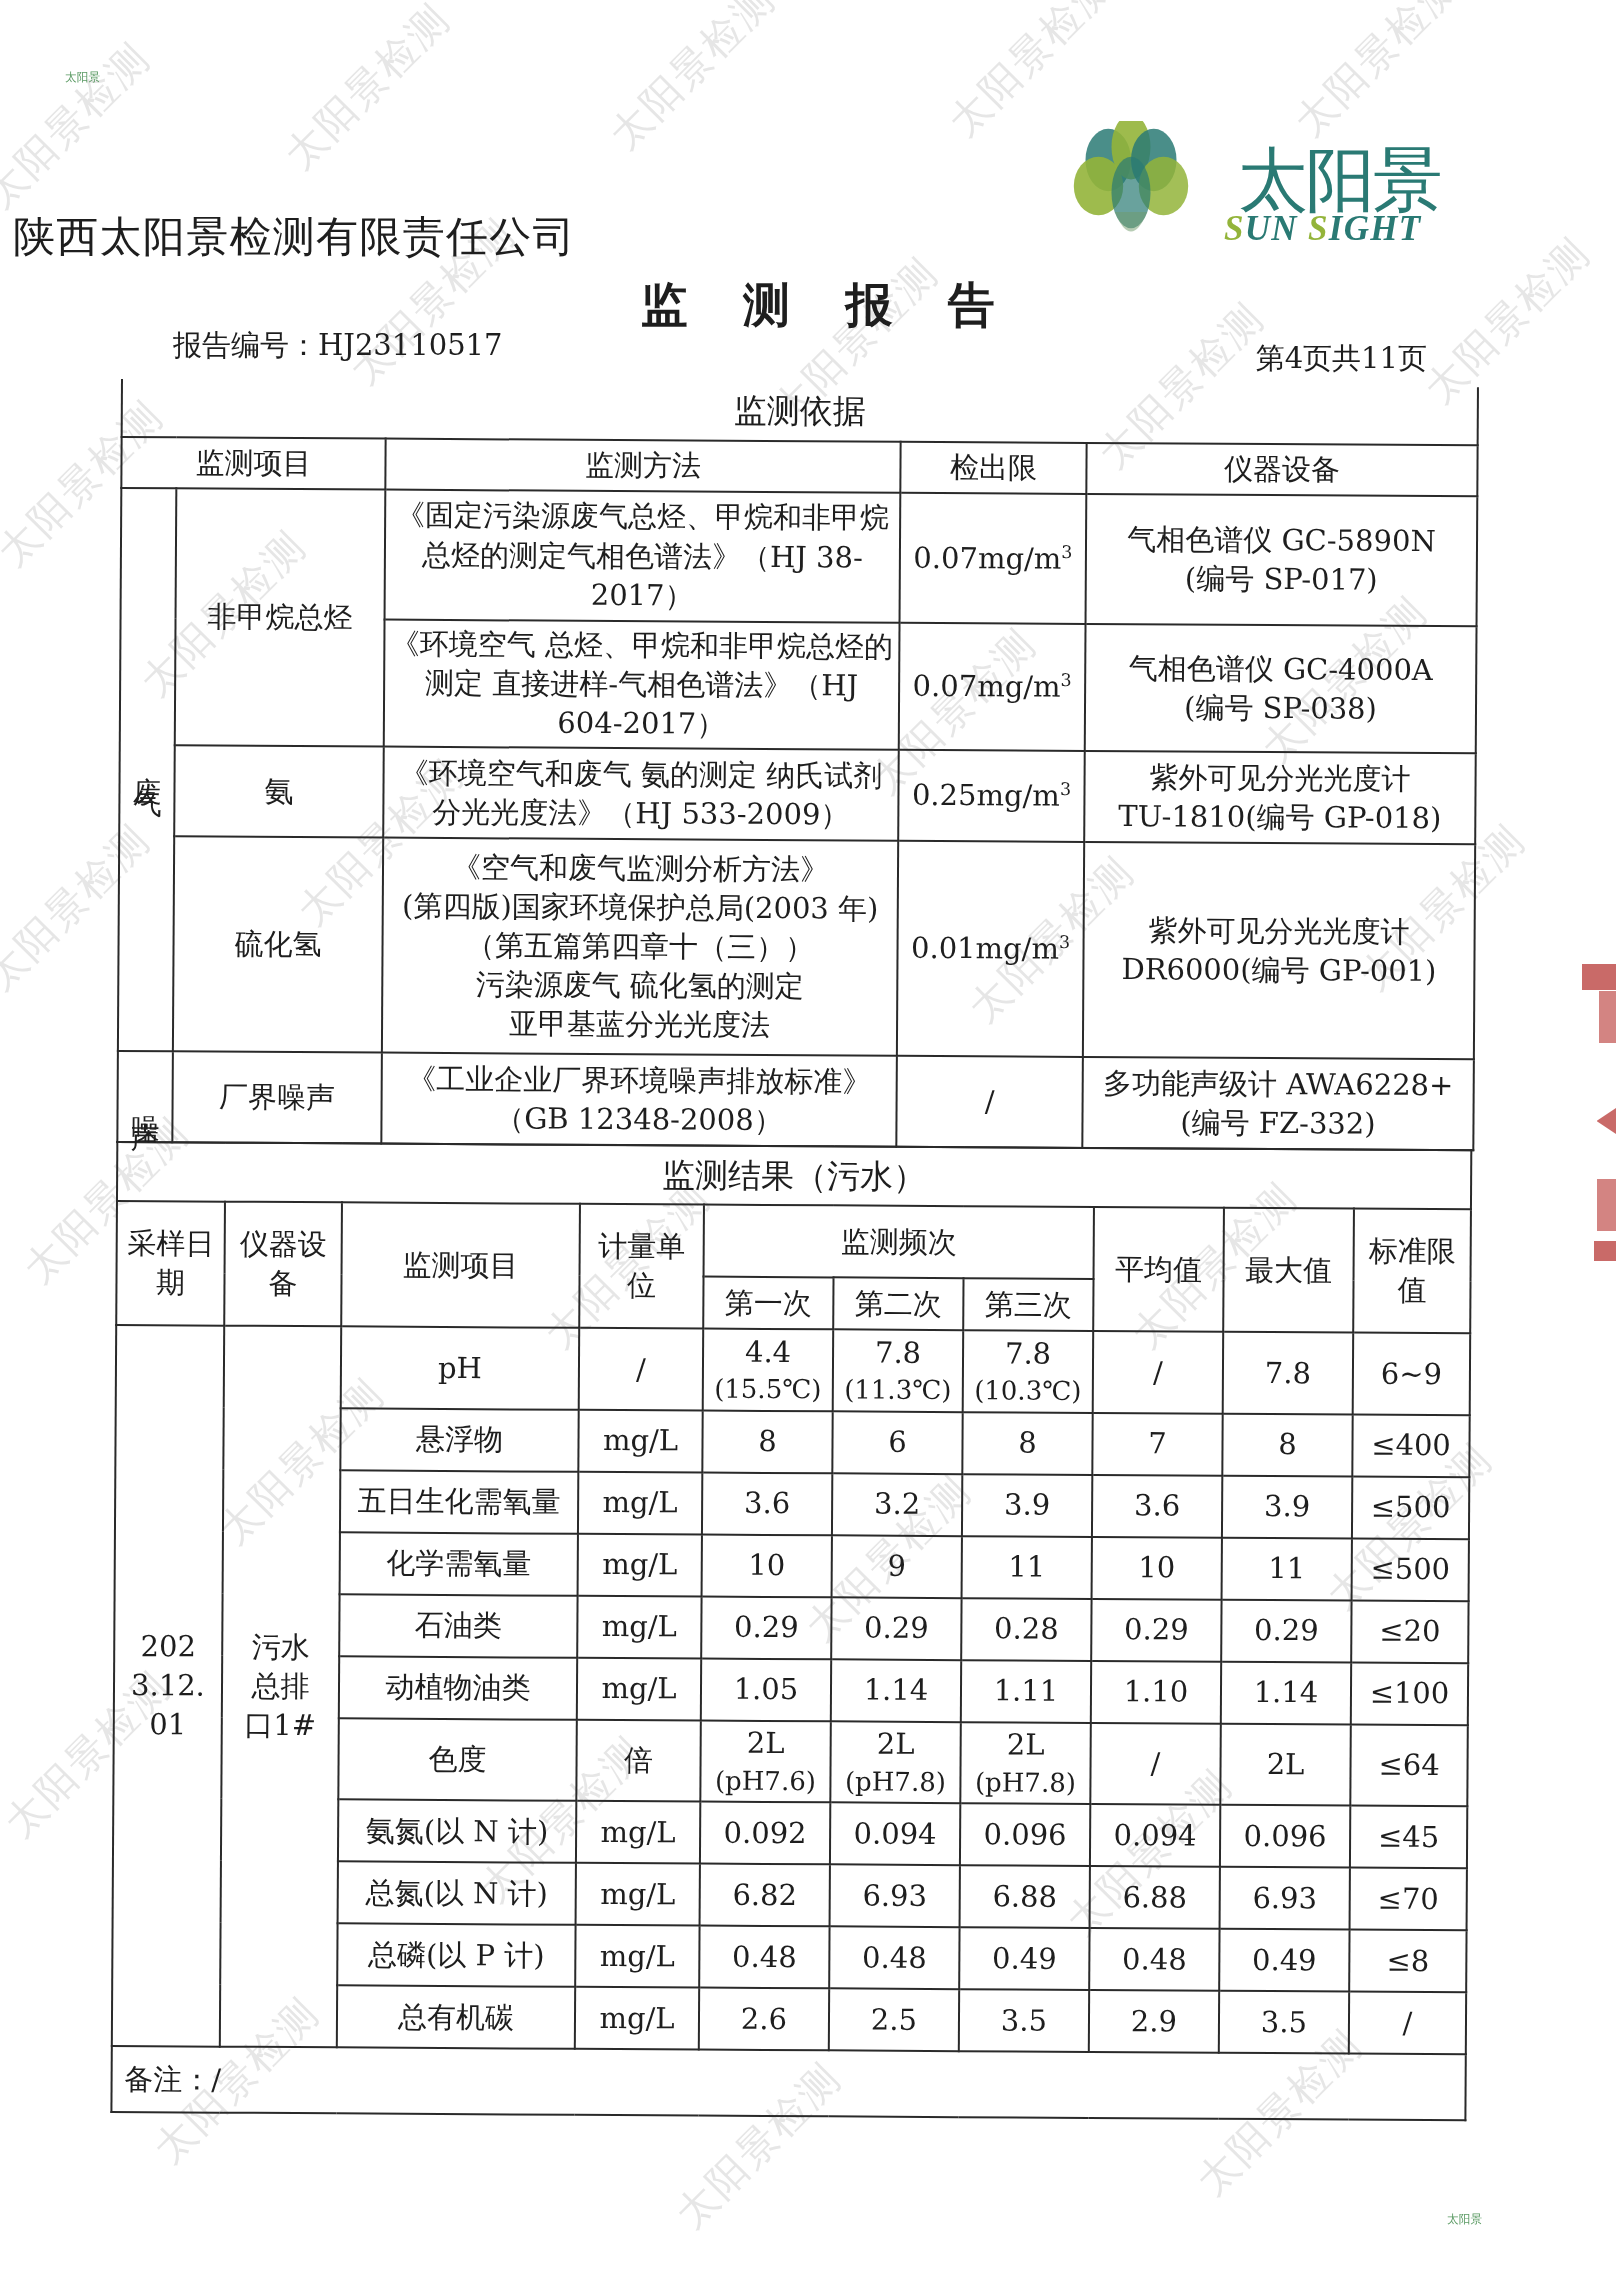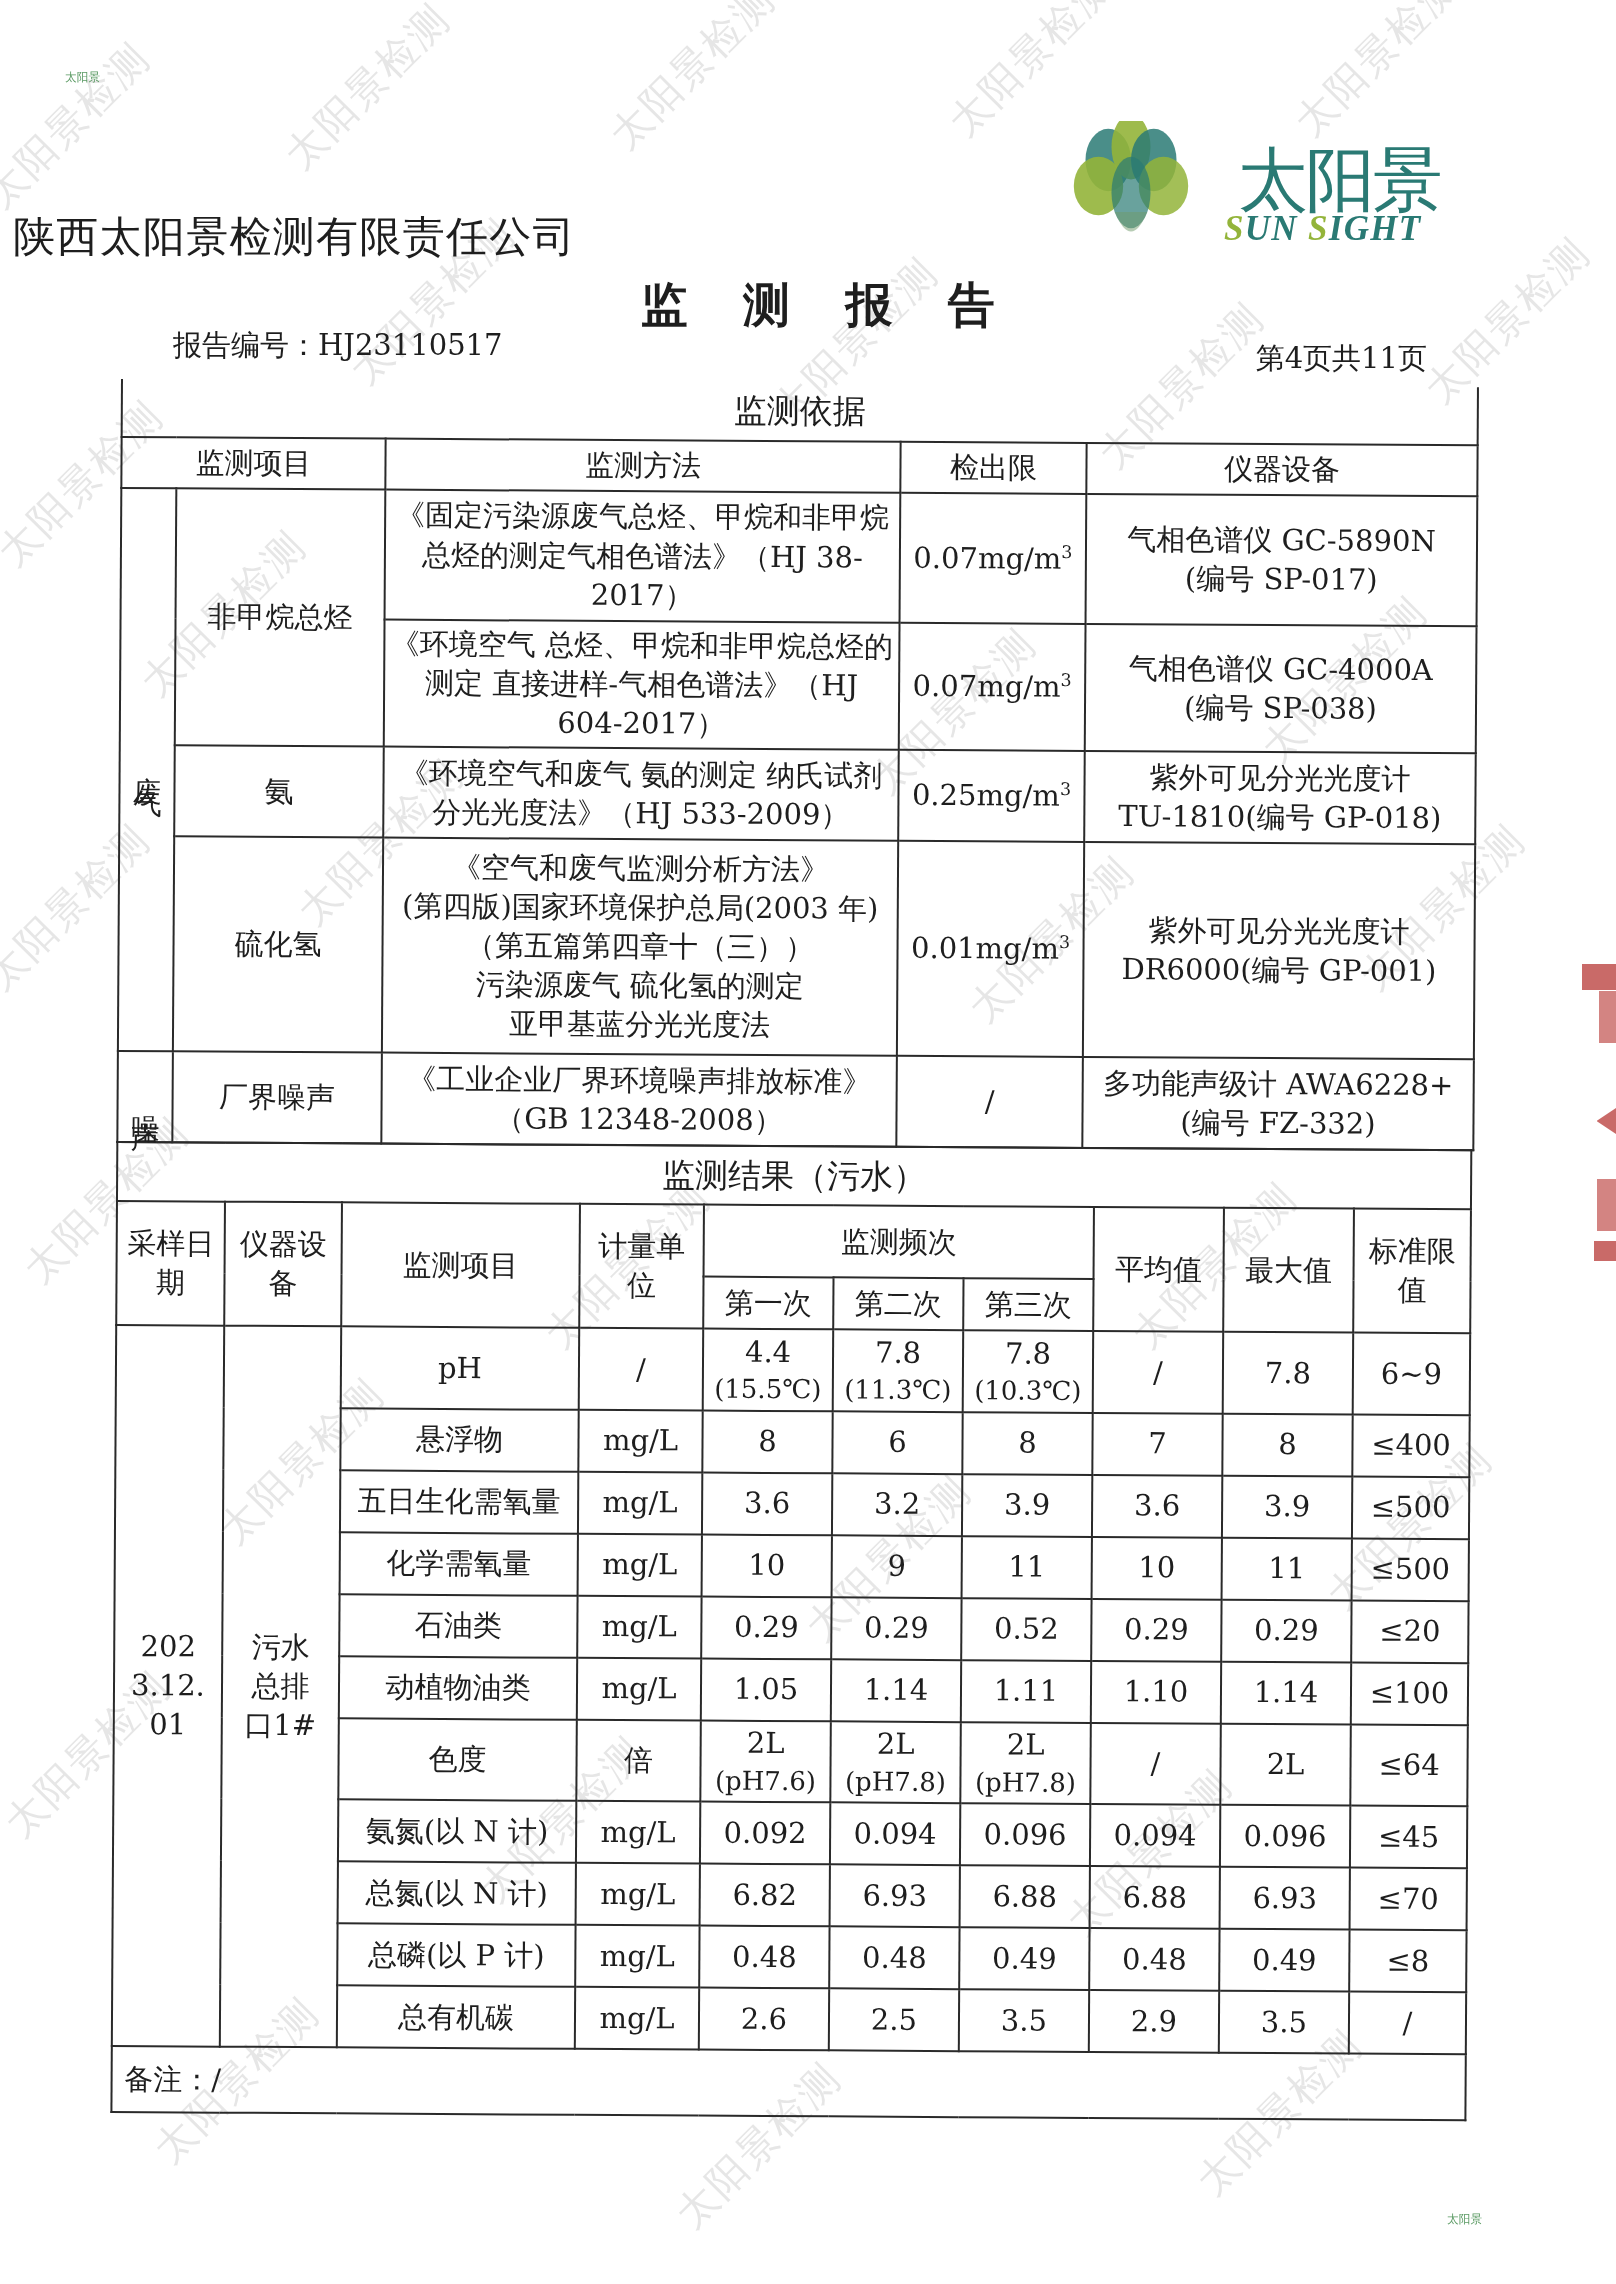--- a/index.html
+++ b/index.html
@@ -267,21 +267,21 @@
       <td>11</td>
       <td>10</td>
       <td>11</td>
       <td>≤500</td>
     </tr>
     <tr style="height:62px">
       <td>石油类</td>
       <td>mg/L</td>
       <td>0.29</td>
       <td>0.29</td>
-      <td>0.52</td>
+      <td>0.28</td>
       <td>0.29</td>
       <td>0.29</td>
       <td>≤20</td>
     </tr>
     <tr style="height:62px">
       <td>动植物油类</td>
       <td>mg/L</td>
       <td>1.05</td>
       <td>1.14</td>
       <td>1.11</td>

